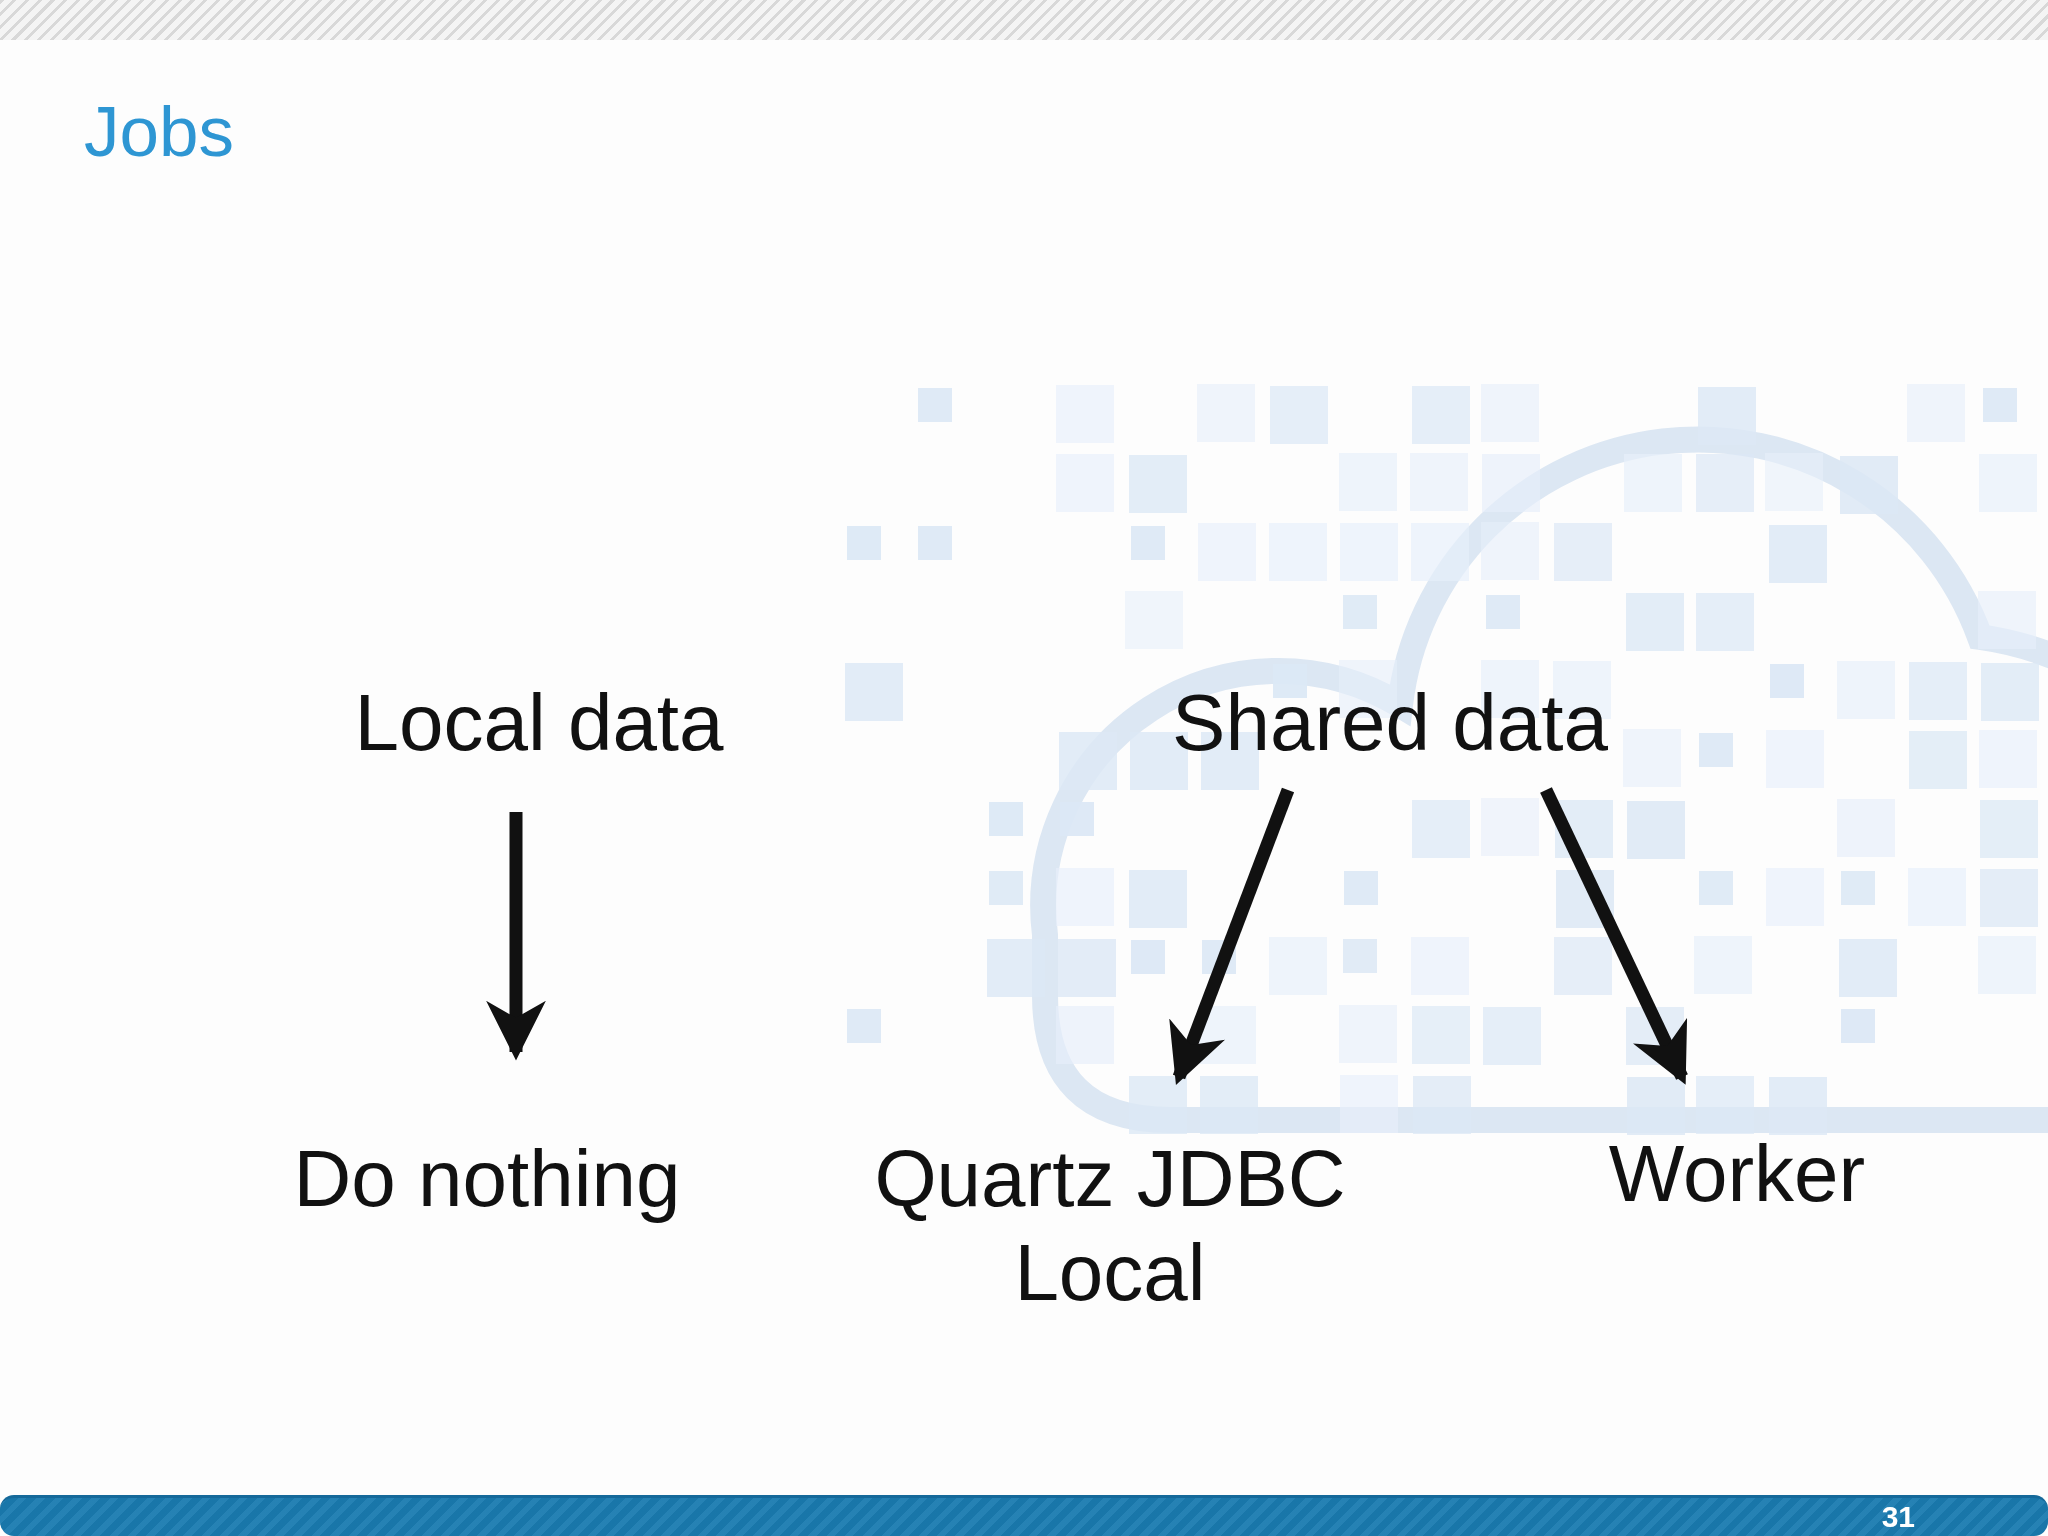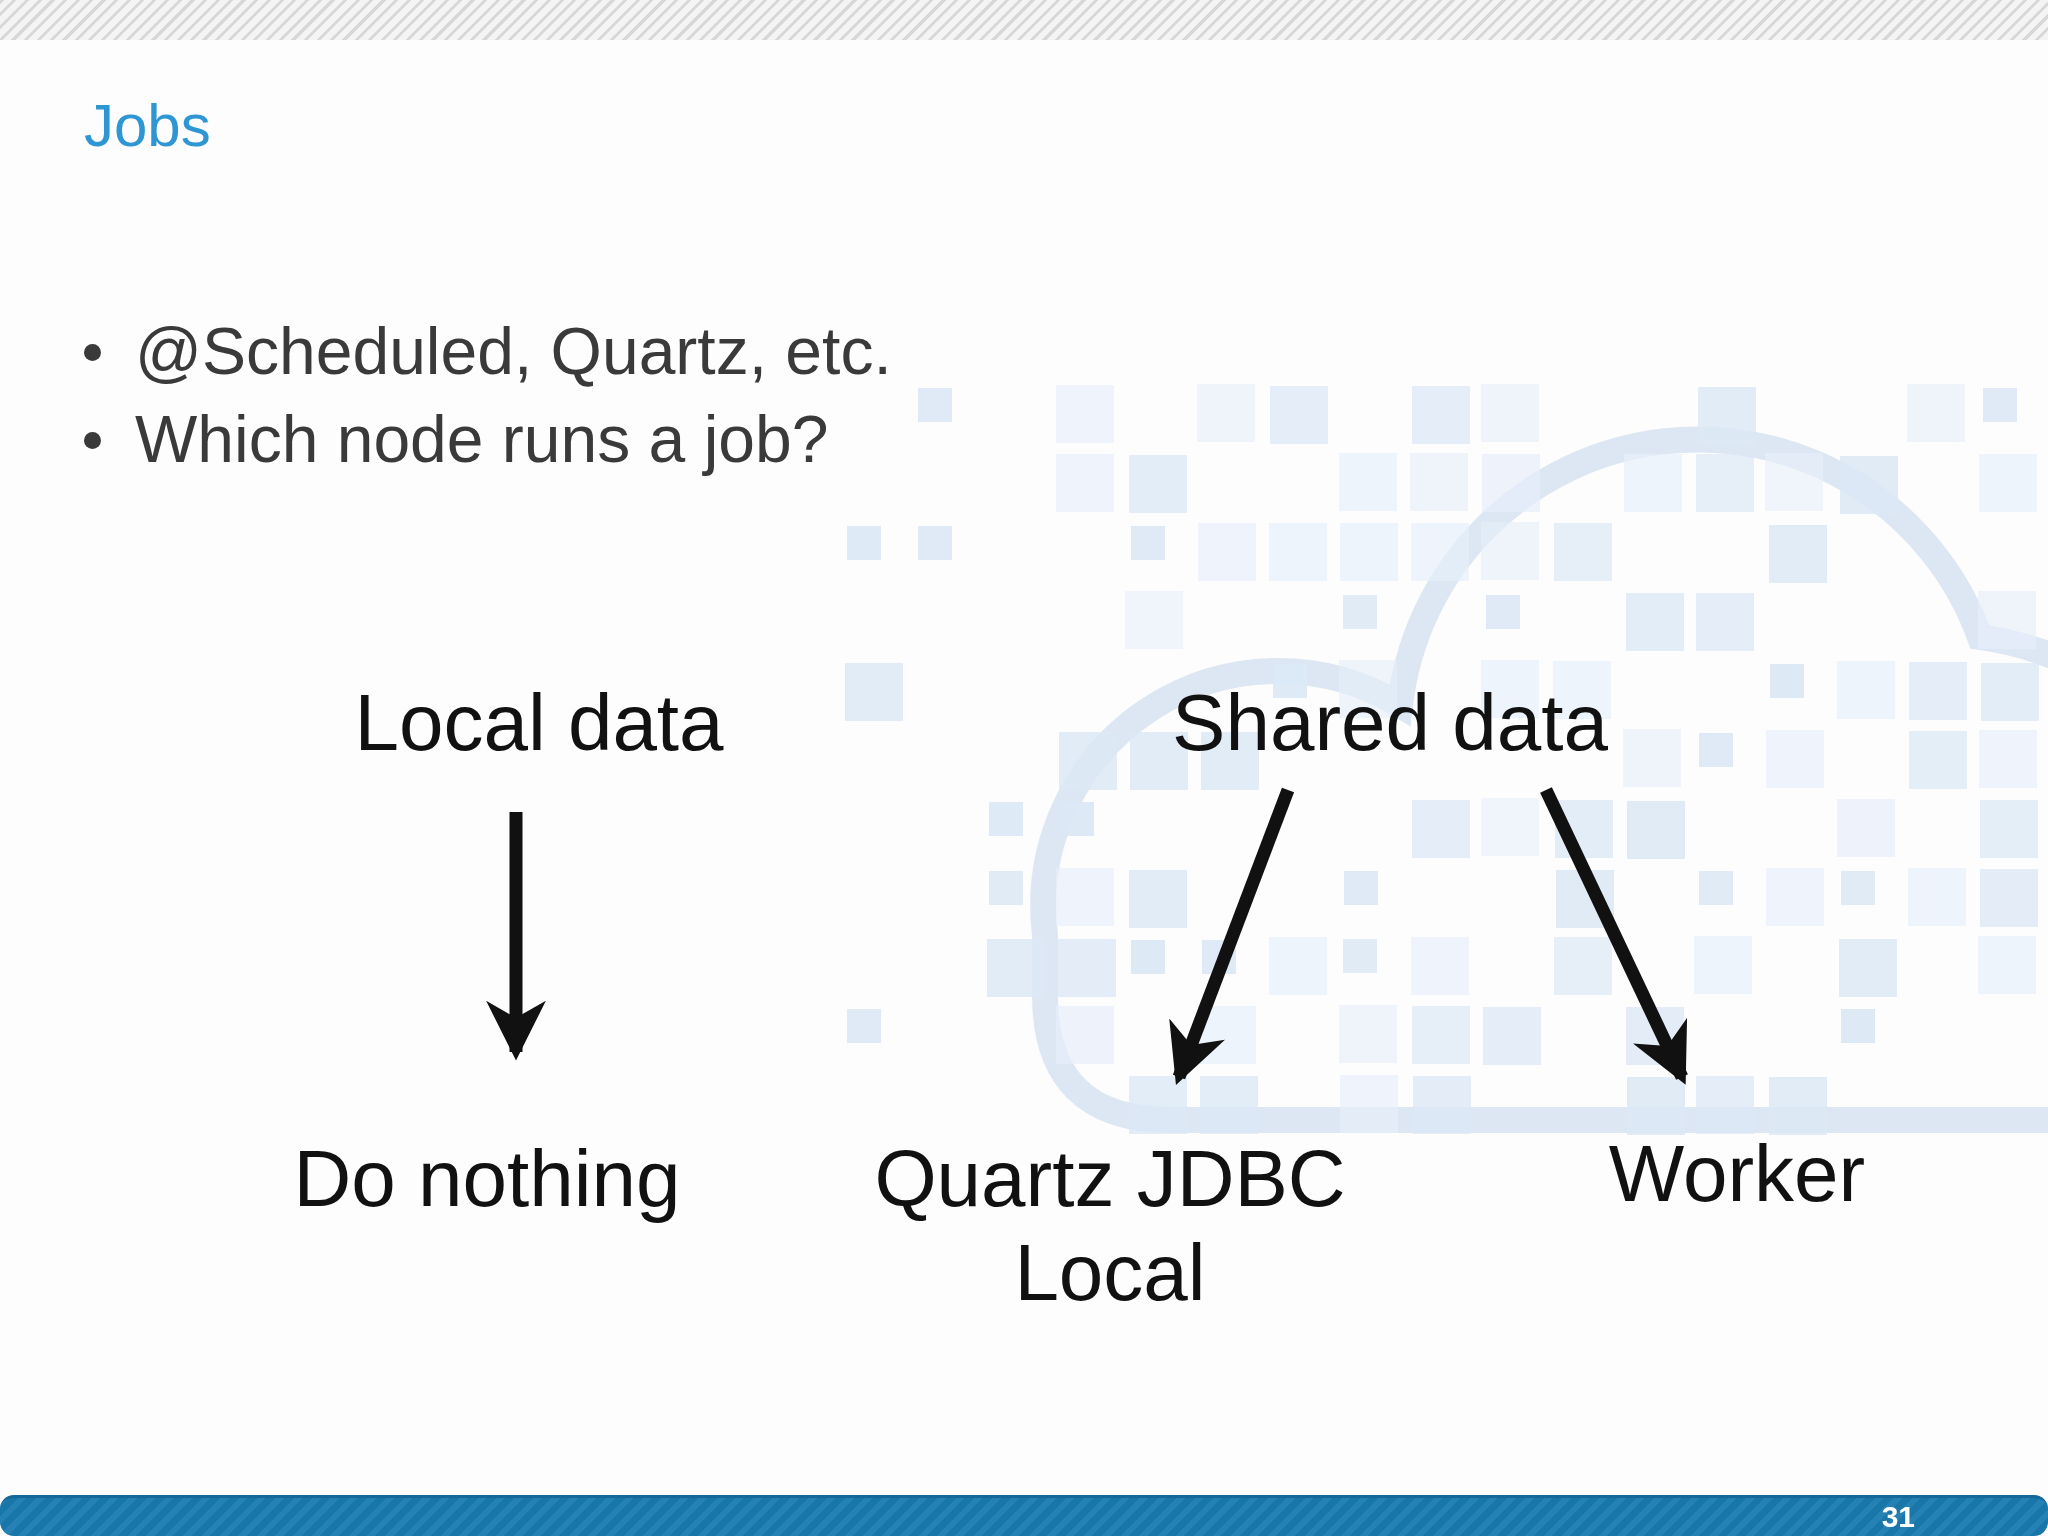--- a/index.html
+++ b/index.html
@@ -9,21 +9,21 @@
     font-family:"Liberation Sans", sans-serif;
   }
   
   .top-hatch{
     position:absolute;left:0;top:0;width:2048px;height:40px;
     background:repeating-linear-gradient(135deg,#d8d8d8 0 3px,#f4f4f4 3px 9px);
   }
   
   .title{
     position:absolute;left:84px;top:96px;
-    font-size:60px;line-height:1;font-weight:400;
+    font-size:71px;line-height:1;font-weight:400;
     color:var(--accent-blue,#2e96d3);
     letter-spacing:0px;
   }
   
   .bullets{
     position:absolute;left:84px;top:318px;list-style:none;margin:0;padding:0;
   }
   .bullets li{
     display:flex;align-items:flex-start;
     margin:0 0 22px 0;
@@ -63,30 +63,20 @@
 </style>
 </head>
 <body>
 
 <div id="canvas">
 
   <div class="top-hatch"></div>
 
   <div class="title">Jobs</div>
 
-  <ul class="bullets">
-    <li>
-      <span class="bullet-dot"></span>
-      <span>@Scheduled, Quartz, etc.</span>
-    </li>
-    <li>
-      <span class="bullet-dot"></span>
-      <span>Which node runs a job?</span>
-    </li>
-  </ul>
 
   <svg class="watermark" viewBox="0 0 1218 770" aria-hidden="true">
     <path d="M 1250 745 L 340 745 Q 215 745 215 620 L 215 560
              A 235 235 0 0 1 570 330
              A 300 300 0 0 1 1150 262
              A 320 320 0 0 1 1420 520" fill="none" stroke="#dce7f3" stroke-width="26" stroke-linecap="round"></path>
     <g id="mosaic">
         <rect x="17" y="151" width="34" height="34" fill="#dce8f5" opacity="0.93"></rect>
         <rect x="15" y="288" width="58" height="58" fill="#dce8f5" opacity="0.82"></rect>
         <rect x="17" y="634" width="34" height="34" fill="#dce8f5" opacity="0.90"></rect>

